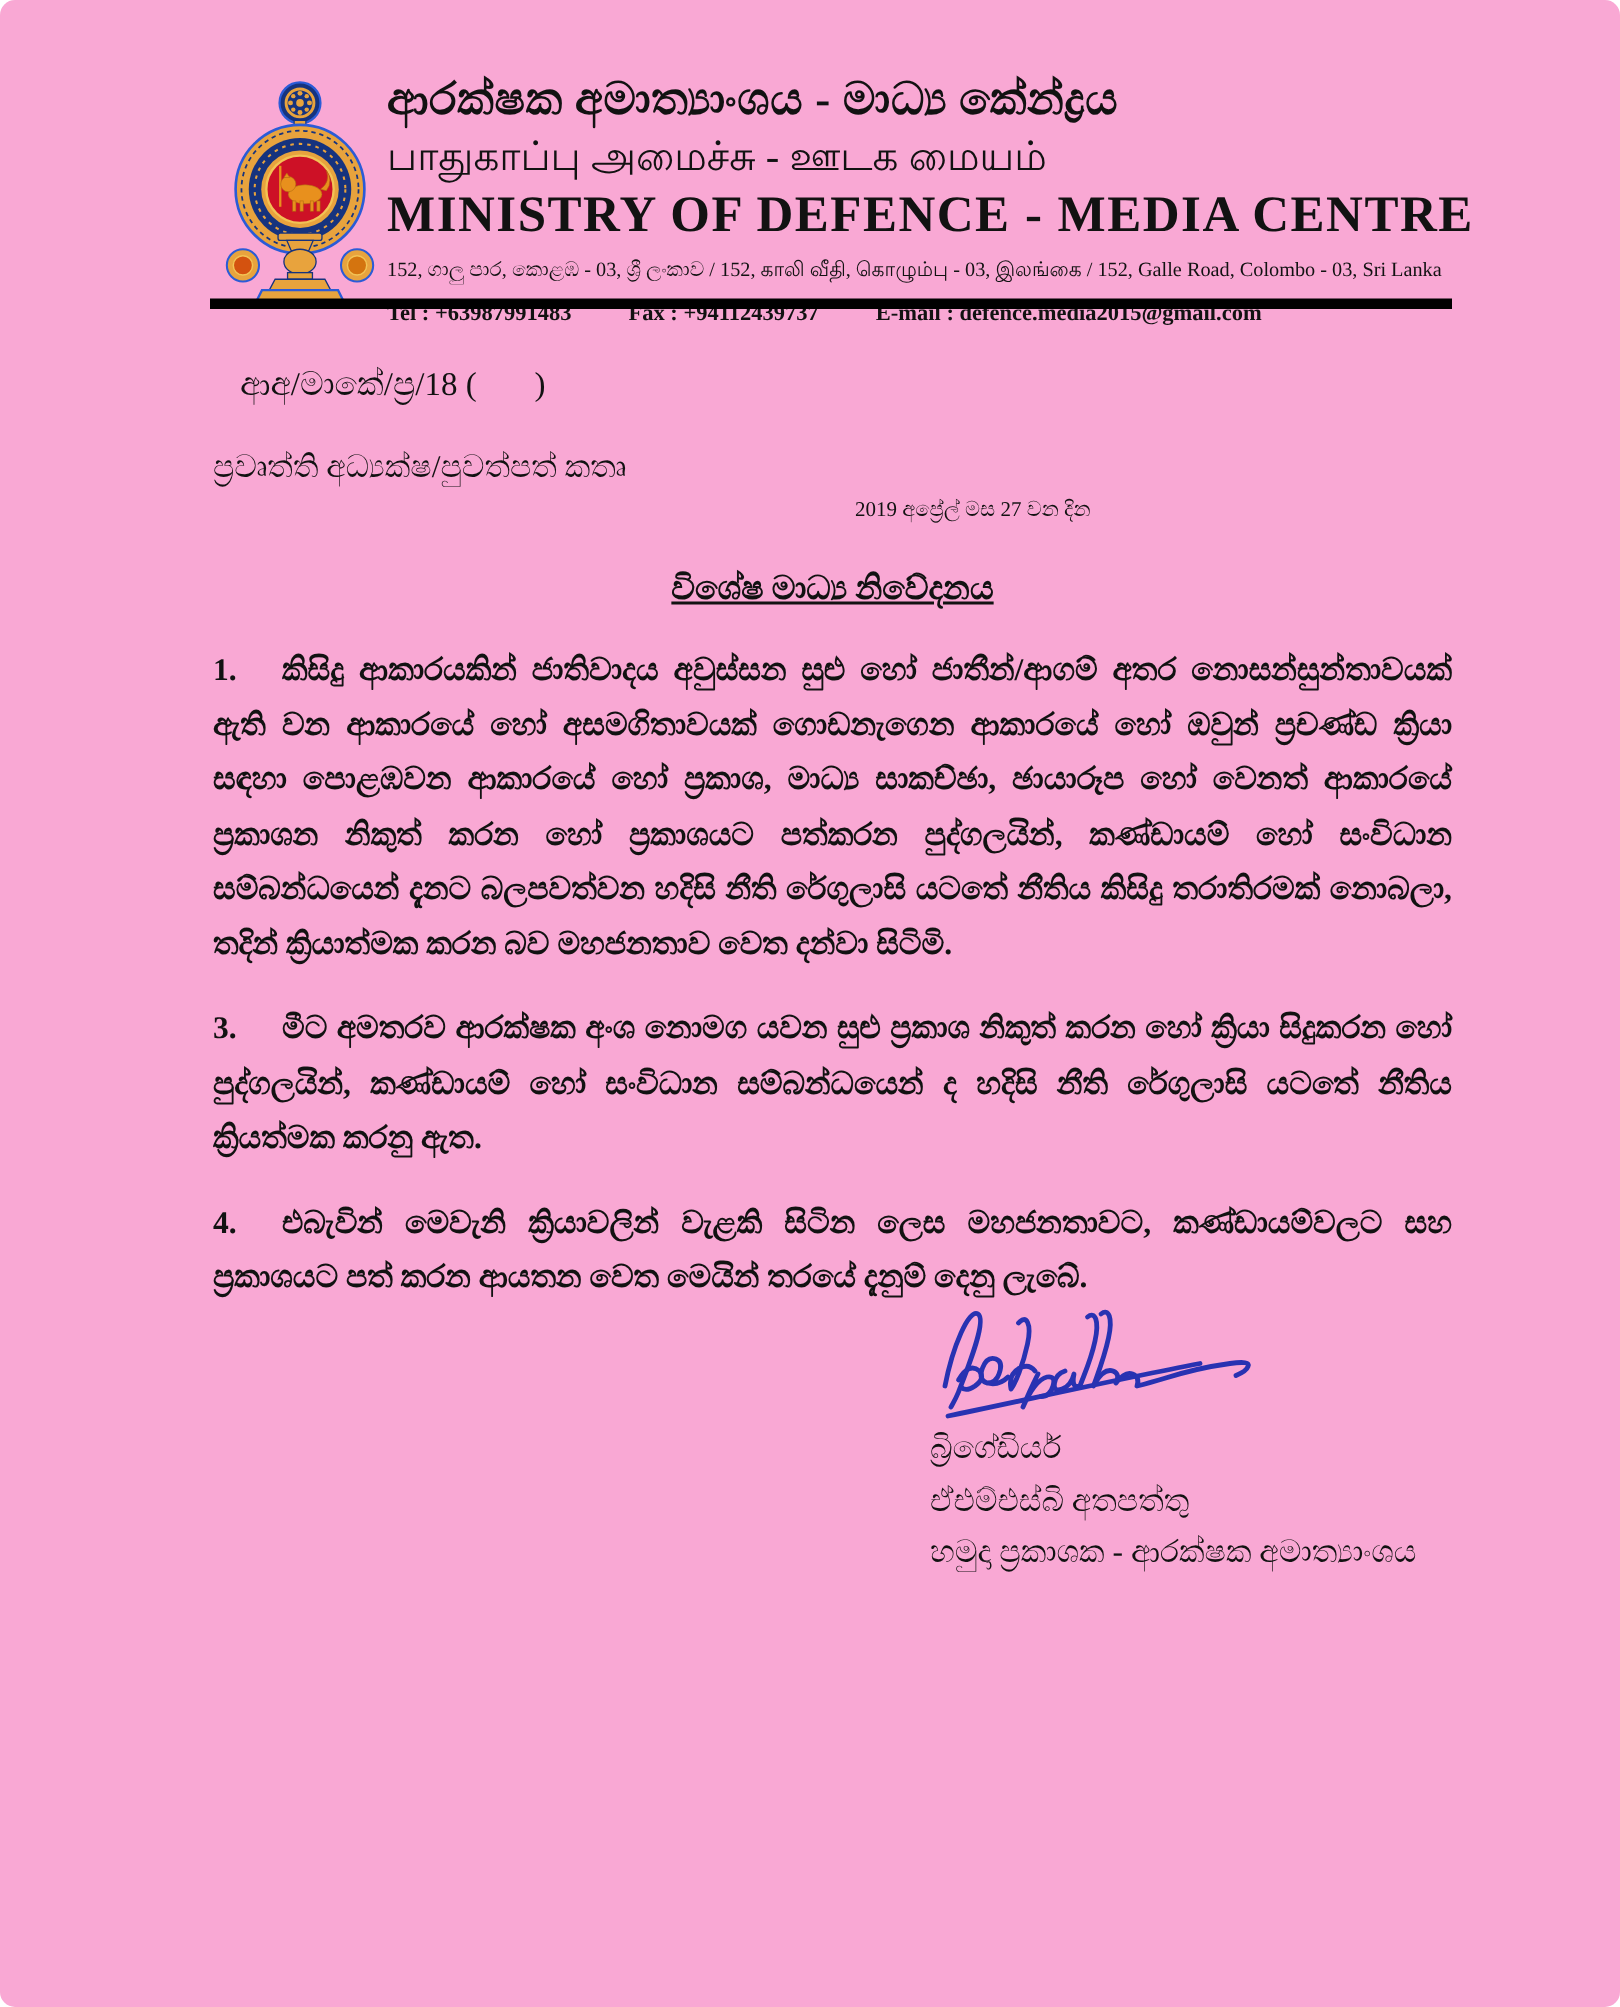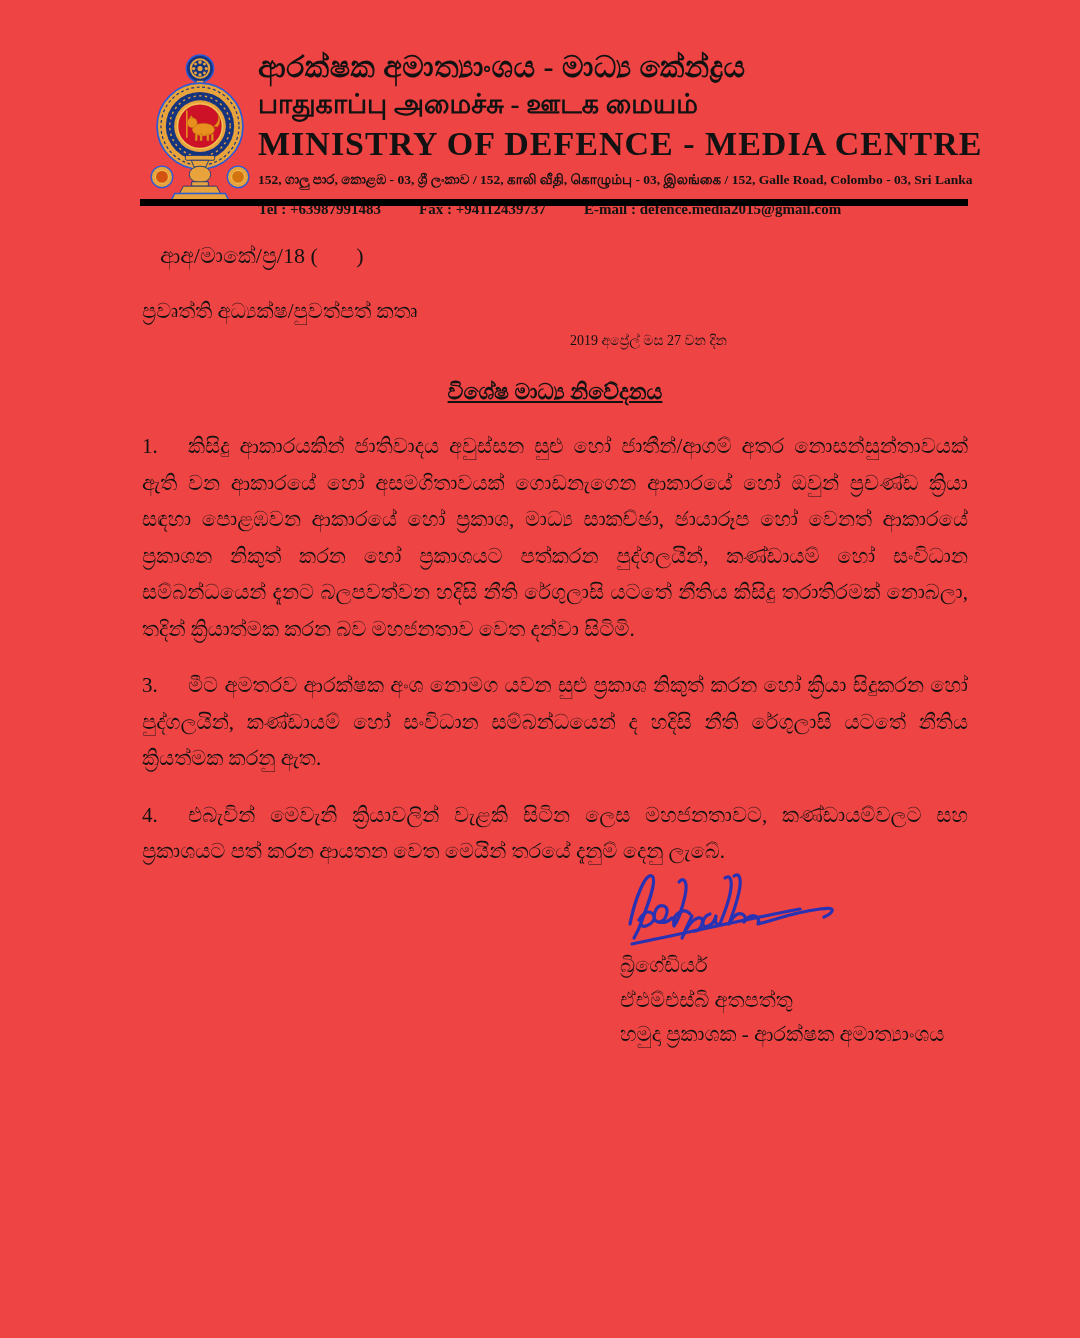--- a/index.html
+++ b/index.html
@@ -1,24 +1,25 @@
 <!DOCTYPE html>
 <html><head>
 <meta charset="utf-8">
 <style>
   * { box-sizing: border-box; }
   html, body { margin: 0; padding: 0; background: #ffffff; }
   .page {
     position: relative;
     width: 1080px;
     height: 1338px;
-    background: #ef4444;
+    background: #f9a8d4;
     font-family: "Liberation Serif", "DejaVu Serif", serif;
     color: #121212;
     overflow: hidden;
+    border-radius: 10px;
   }
 
   
   .emblem {
     position: absolute;
     left: 146px;
     top: 52px;
     width: 108px;
     height: 160px;
   }
@@ -30,34 +31,34 @@
   }
   .title-si {
     font-size: 30px;
     font-weight: bold;
     line-height: 38px;
     white-space: nowrap;
     letter-spacing: 0.5px;
   }
   .title-ta {
     font-size: 27px;
-    font-weight: bold;
+    font-weight: normal;
     line-height: 37px;
     white-space: nowrap;
   }
   .title-en {
     font-size: 34px;
     font-weight: bold;
     line-height: 42px;
     letter-spacing: 1px;
     white-space: nowrap;
   }
   .addr {
     font-size: 13.5px;
-    font-weight: bold;
+    font-weight: normal;
     margin-top: 7px;
     white-space: nowrap;
   }
   .contacts {
     display: flex;
     gap: 38px;
     font-size: 15px;
     font-weight: bold;
     margin-top: 12px;
     white-space: nowrap;
@@ -105,21 +106,21 @@
   
   .letter-body {
     position: absolute;
     left: 142px;
     top: 428px;
     width: 826px;
     font-size: 21px;
     line-height: 36.5px;
     text-align: justify;
   }
-  .para { margin: 0 0 20px 0; }
+  .para { margin: 0 0 20px 0; font-weight: bold; }
   .para .num { display: inline-block; width: 46px; }
 
   
   .sig-block {
     position: absolute;
     left: 620px;
     top: 860px;
     width: 370px;
   }
   .sig-svg { display: block; margin: 0 0 -4px 2px; }

